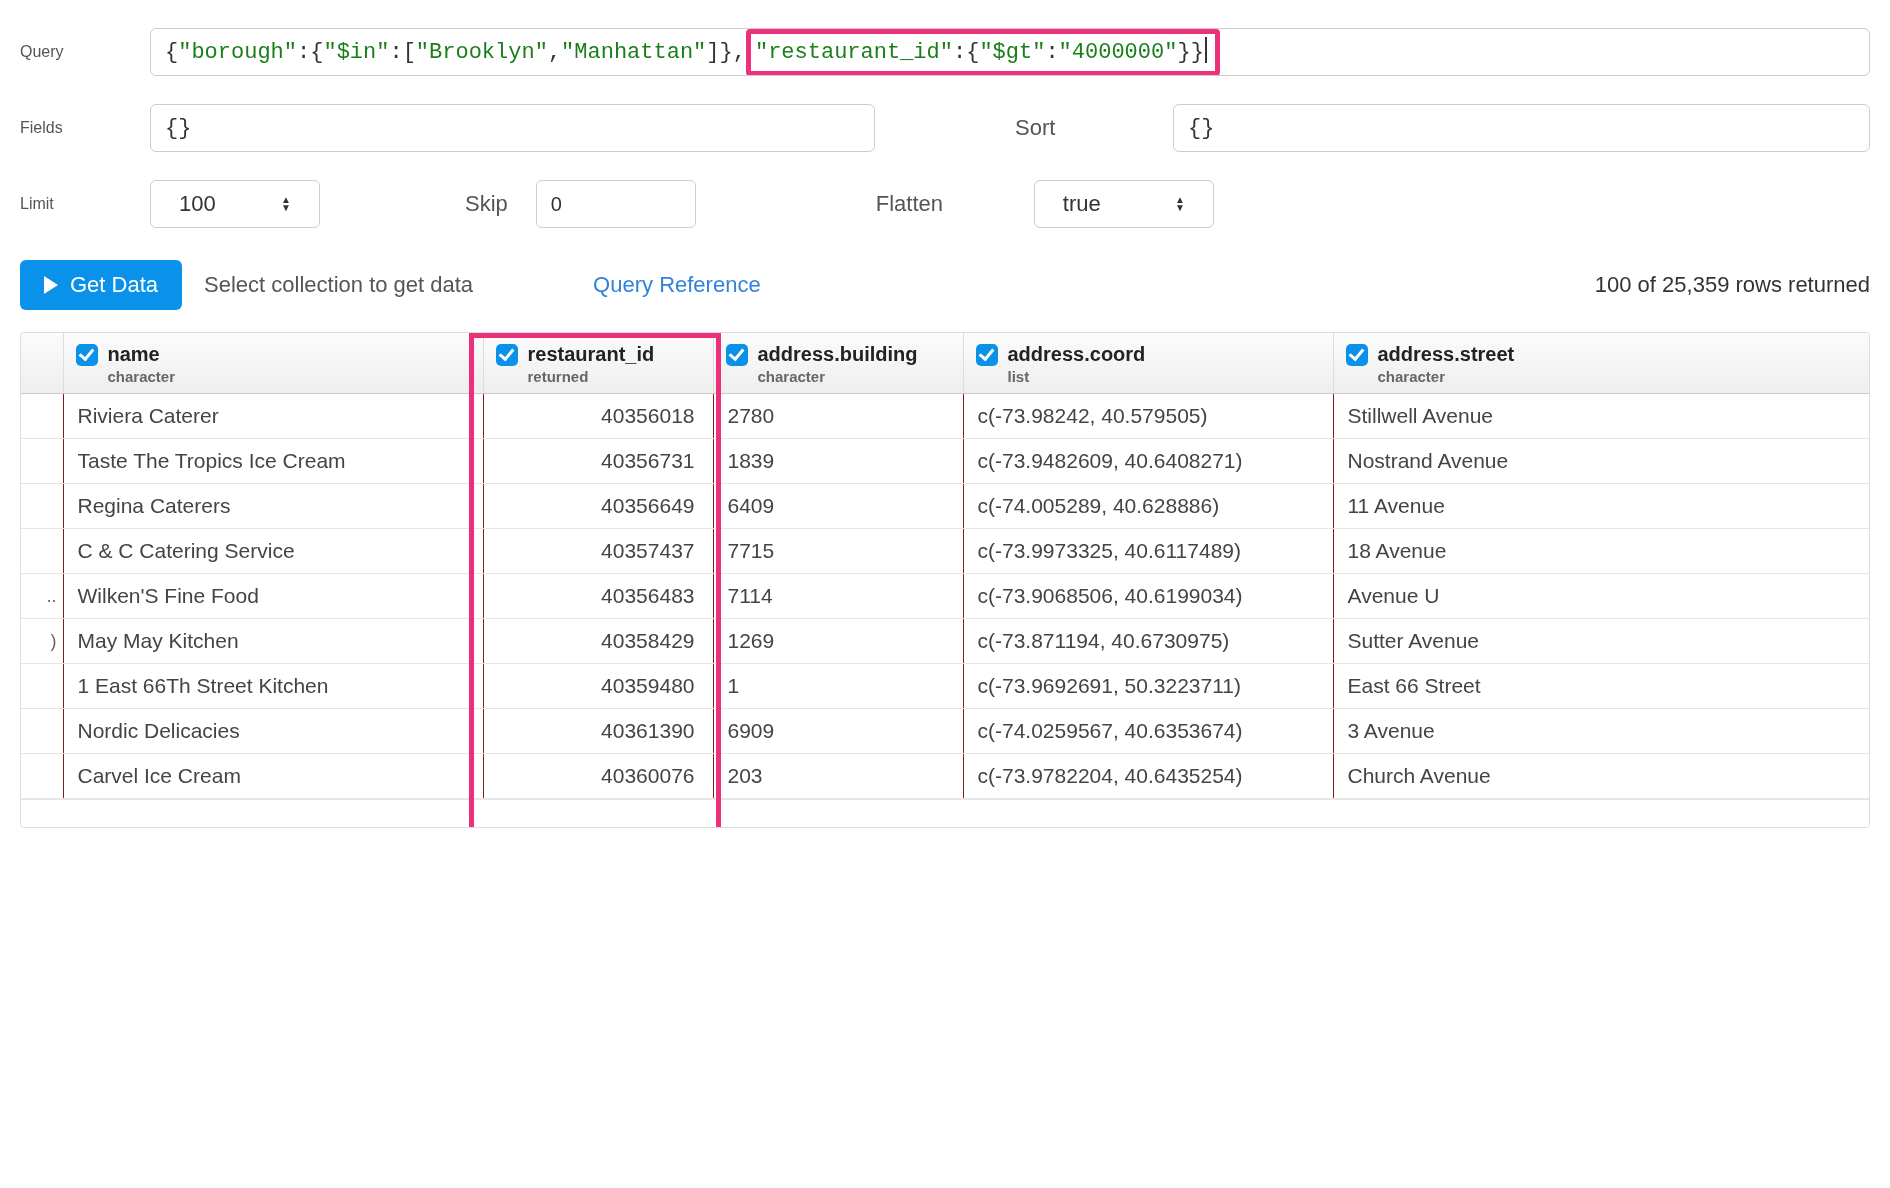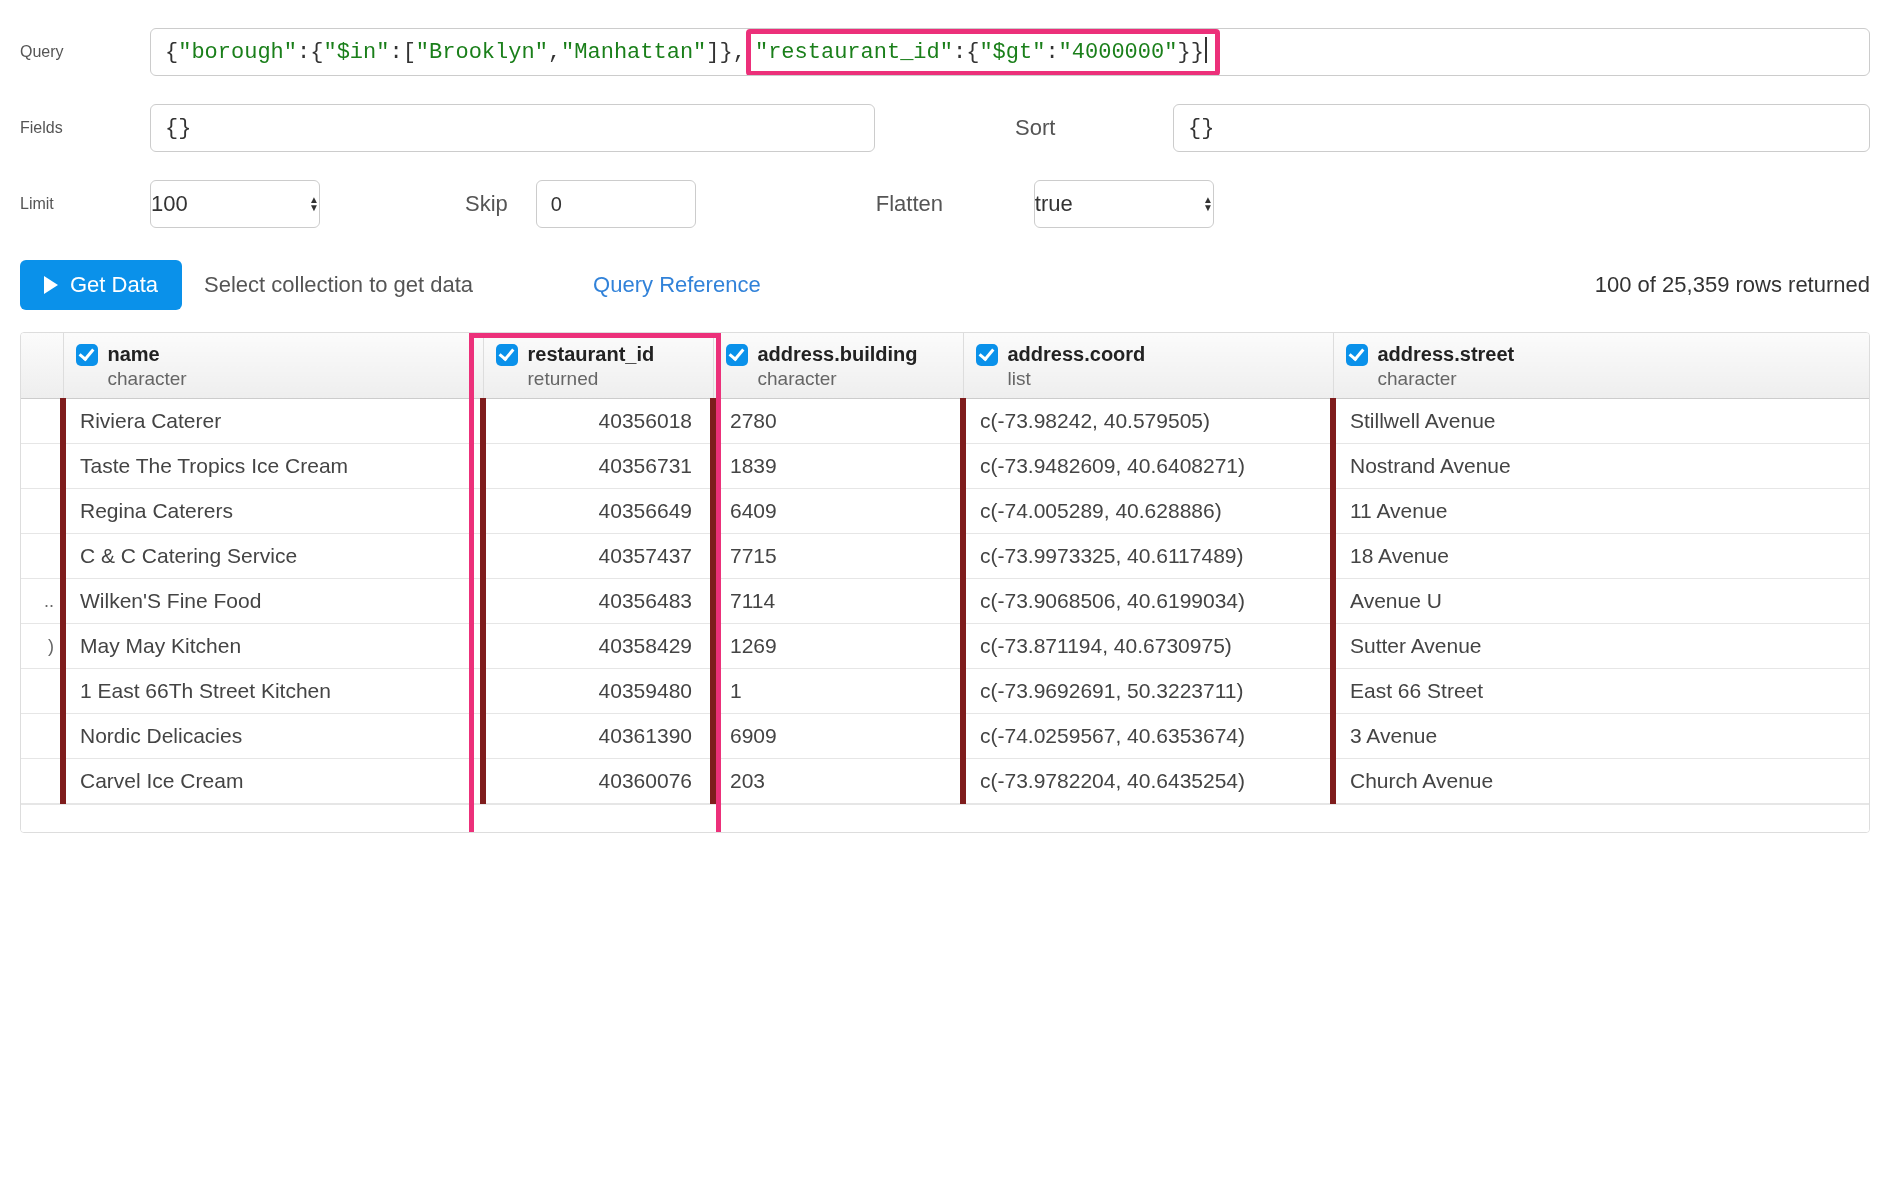--- a/index.html
+++ b/index.html
@@ -79,21 +79,21 @@
   .limit-row .group {
     display: flex;
     align-items: center;
     margin-right: 60px;
   }
   .limit-row .group .label2 { flex-shrink: 0; }
   .label2 { font-size: 22px; color: #555; margin-right: 28px; }
   .select-box {
     border: 1px solid #ccc;
     border-radius: 6px;
-    padding: 8px 0;
+    padding: 8px 28px;
     font-size: 22px;
     background: #fff;
     height: 48px;
     display: flex;
     align-items: center;
     justify-content: space-between;
     min-width: 170px;
   }
   .select-arrows {
     display: inline-flex;
@@ -174,29 +174,29 @@
   .col-checkbox .chk::after {
     content: "";
     width: 6px; height: 11px;
     border: solid #fff;
     border-width: 0 3px 3px 0;
     transform: rotate(40deg);
     margin-top: -3px;
   }
   .col-type {
     display: block;
-    font-size: 19px;
-    font-weight: 400;
+    font-size: 15px;
+    font-weight: 700;
     color: #666;
     margin-left: 32px;
     margin-top: 2px;
   }
   tbody td {
     border-bottom: 1px solid #e6e6e6;
-    border-right: 6px solid #7f1d1d;
+    border-right: 1px solid #7f1d1d;
     padding: 10px 14px;
     font-size: 21px;
     color: #444;
     white-space: nowrap;
     overflow: hidden;
   }
   tbody td:last-child { border-right: none; }
   tbody tr:nth-child(even) td {  }
   .row-handle {
     width: 40px;

